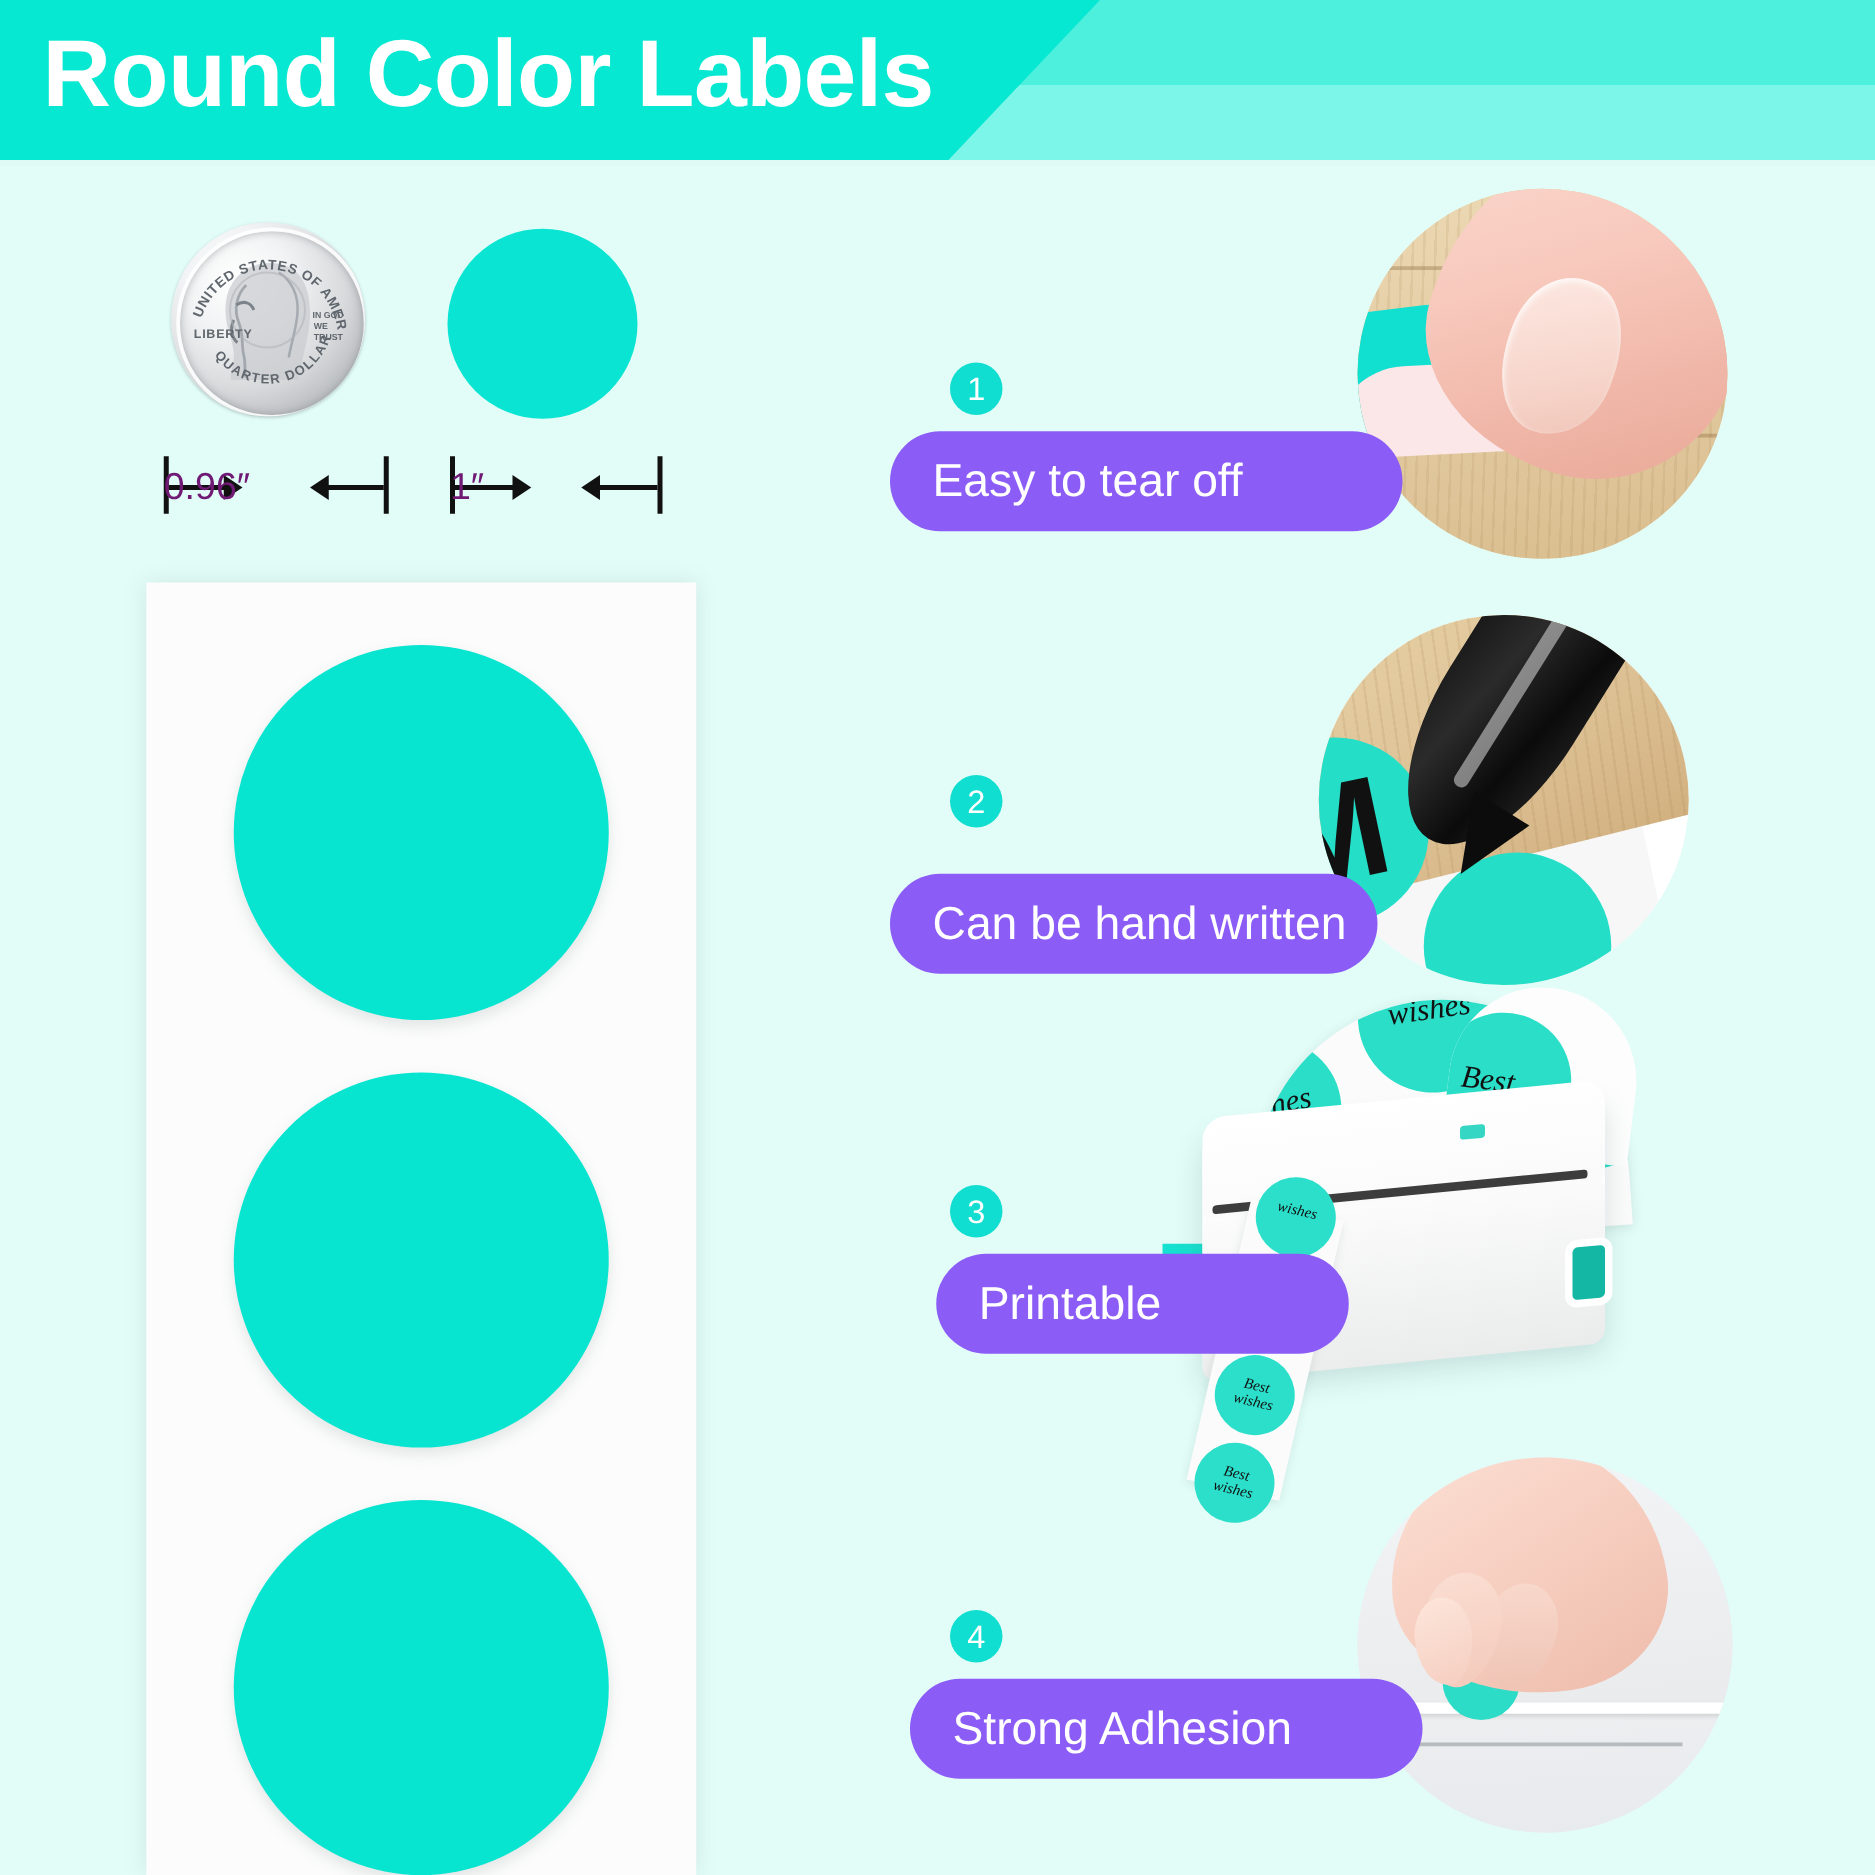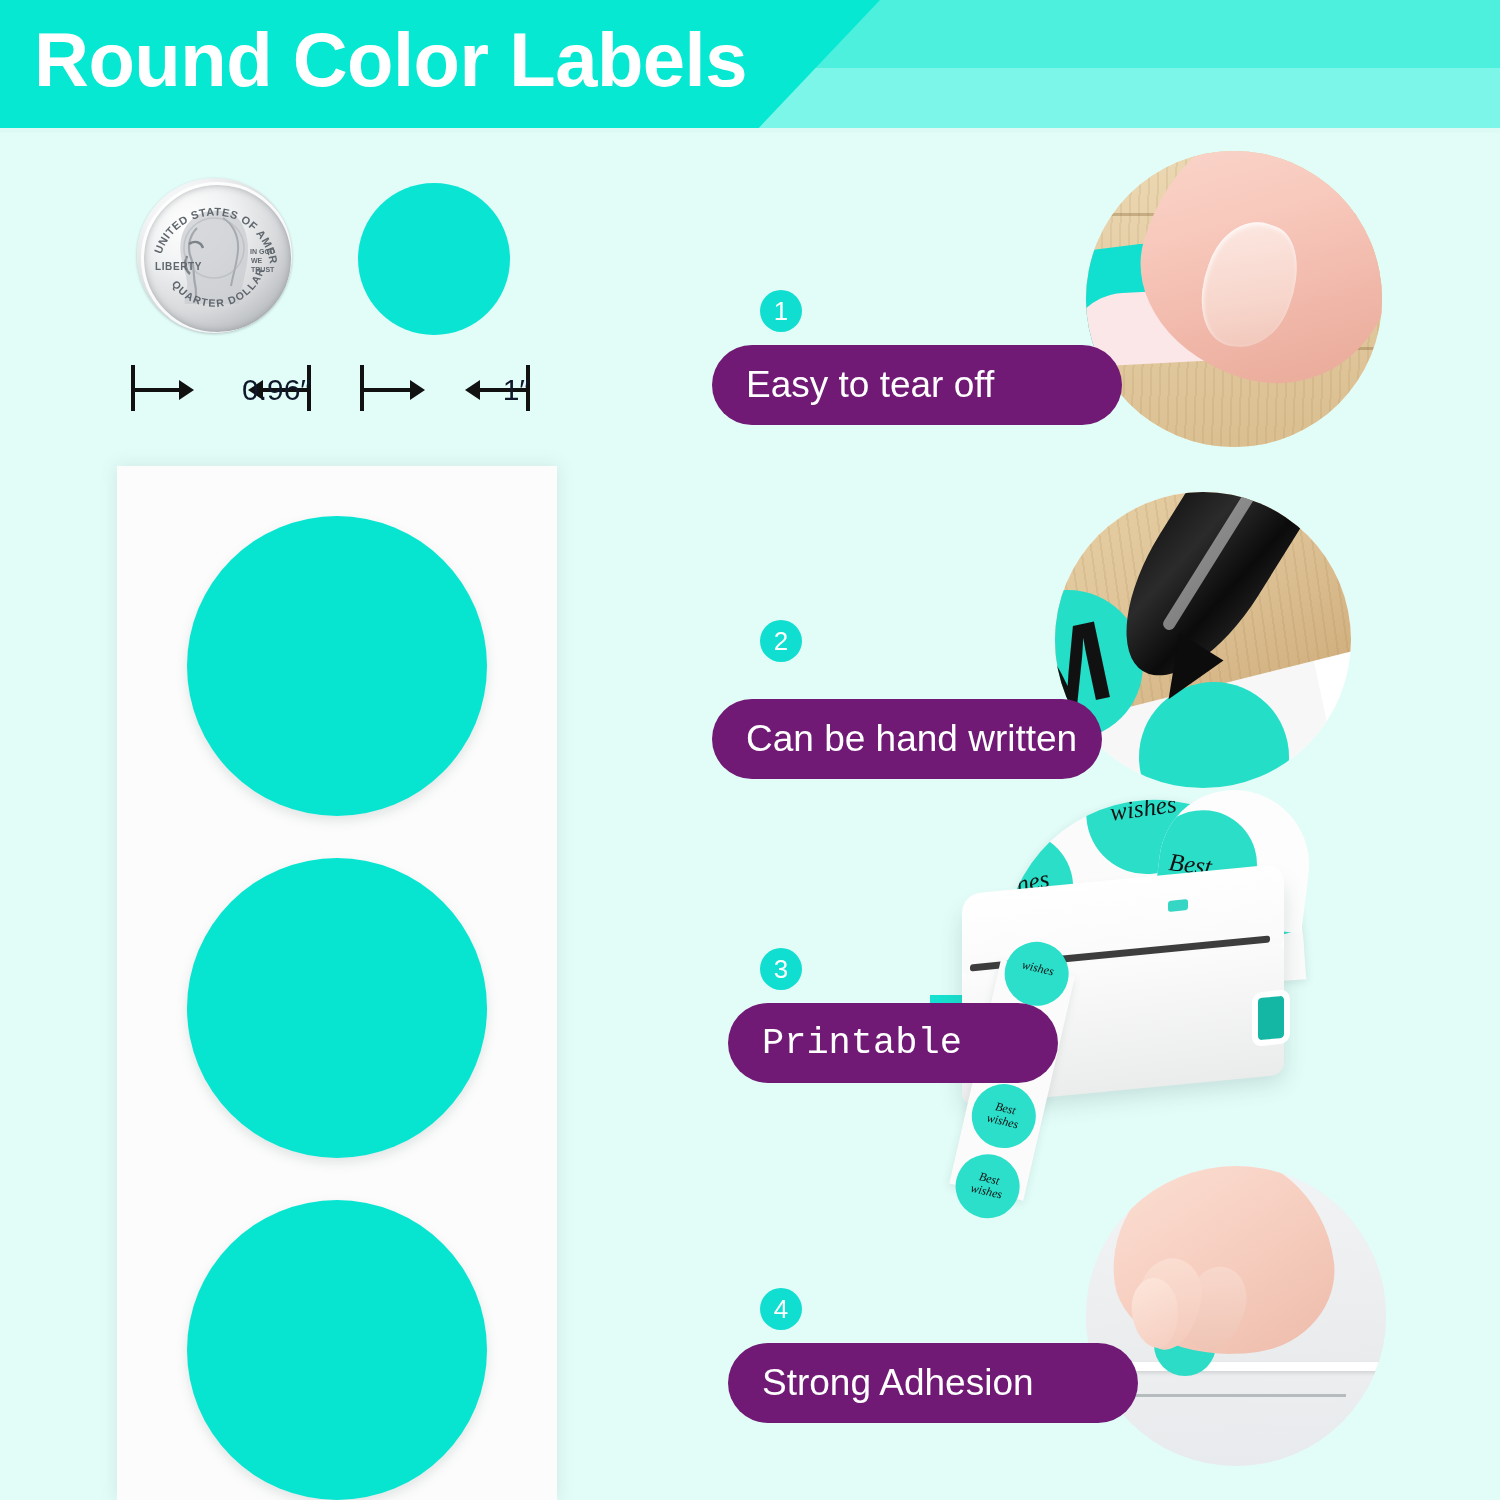--- a/index.html
+++ b/index.html
@@ -58,22 +58,22 @@
   .dim .lineR{position:absolute;top:23px;right:4px;height:4px;background:#111;}
   .dim .arrowL{
     position:absolute;top:15px;width:0;height:0;
     border-top:10px solid transparent;border-bottom:10px solid transparent;border-left:15px solid #111;
   }
   .dim .arrowR{
     position:absolute;top:15px;width:0;height:0;
     border-top:10px solid transparent;border-bottom:10px solid transparent;border-right:15px solid #111;
   }
   .dim .dlabel{
-    position:absolute;top:4px;color:#0f172a;font-size:30px;font-weight:500;
-    width:100%;text-align:right;line-height:42px;
+    position:absolute;top:4px;color:#701a75;font-size:30px;font-weight:500;
+    width:100%;text-align:left;line-height:42px;
   }
 
   
   .sheet{
     position:absolute;left:117px;top:466px;width:440px;height:1034px;
     background:#fcfcfc;
     box-shadow:0 0 16px rgba(110,130,128,.17);
   }
   .sheet-dot{
     position:absolute;left:50%;transform:translateX(-50%);
@@ -85,21 +85,21 @@
   .sheet-dot.d3{top:734px;}
 
   
   .feature{position:absolute;}
   .badge{
     position:absolute;width:42px;height:42px;border-radius:50%;background:#10ded0;
     color:#ffffff;font-size:26px;font-weight:500;
     display:flex;align-items:center;justify-content:center;line-height:1;
   }
   .pill{
-    position:absolute;height:80px;border-radius:40px;background:#701a75;
+    position:absolute;height:80px;border-radius:40px;background:#8b5cf6;
     display:flex;align-items:center;
   }
   .pill-text{
     color:#ffffff;font-size:37px;font-weight:400;padding-left:34px;white-space:nowrap;
   }
 
   
   .photo{position:absolute;border-radius:50%;overflow:hidden;}
 
   
@@ -389,21 +389,21 @@
     <div class="strip-dot" style="top:120px;"></div>
     <div class="strip-text" style="top:138px;">Best</div>
     <div class="strip-text" style="top:151px;">wishes</div>
     <div class="strip-dot" style="top:192px;"></div>
     <div class="strip-text" style="top:210px;">Best</div>
     <div class="strip-text" style="top:223px;">wishes</div>
   </div>
 
   <div class="feature">
     <div class="badge" style="left:760px;top:948px;">3</div>
-    <div class="pill" style="left:728px;top:1003px;width:330px;font-family:Liberation Mono, monospace;">
+    <div class="pill" style="left:749px;top:1003px;width:330px;">
       <span class="pill-text">Printable</span>
     </div>
   </div>
 
   <div class="photo p4">
     <div class="p4-surface"></div>
     <div class="p4-lower"></div>
     <div class="p4-ledge"></div>
     <div class="p4-ledge2"></div>
     <div class="p4-dot"></div>

